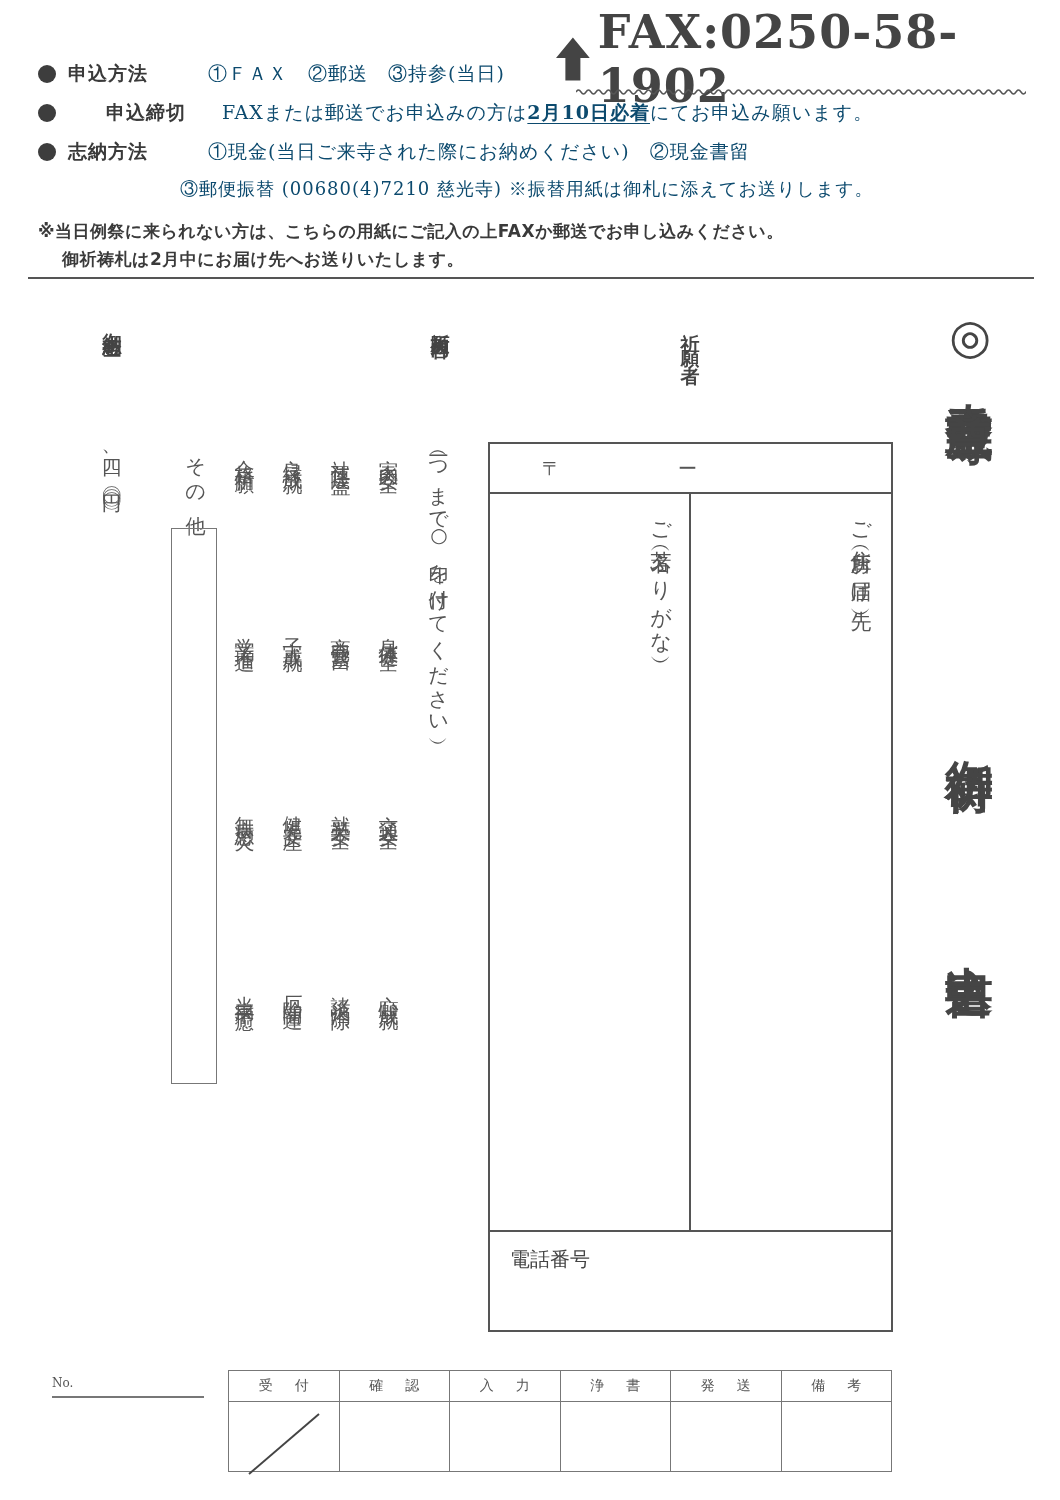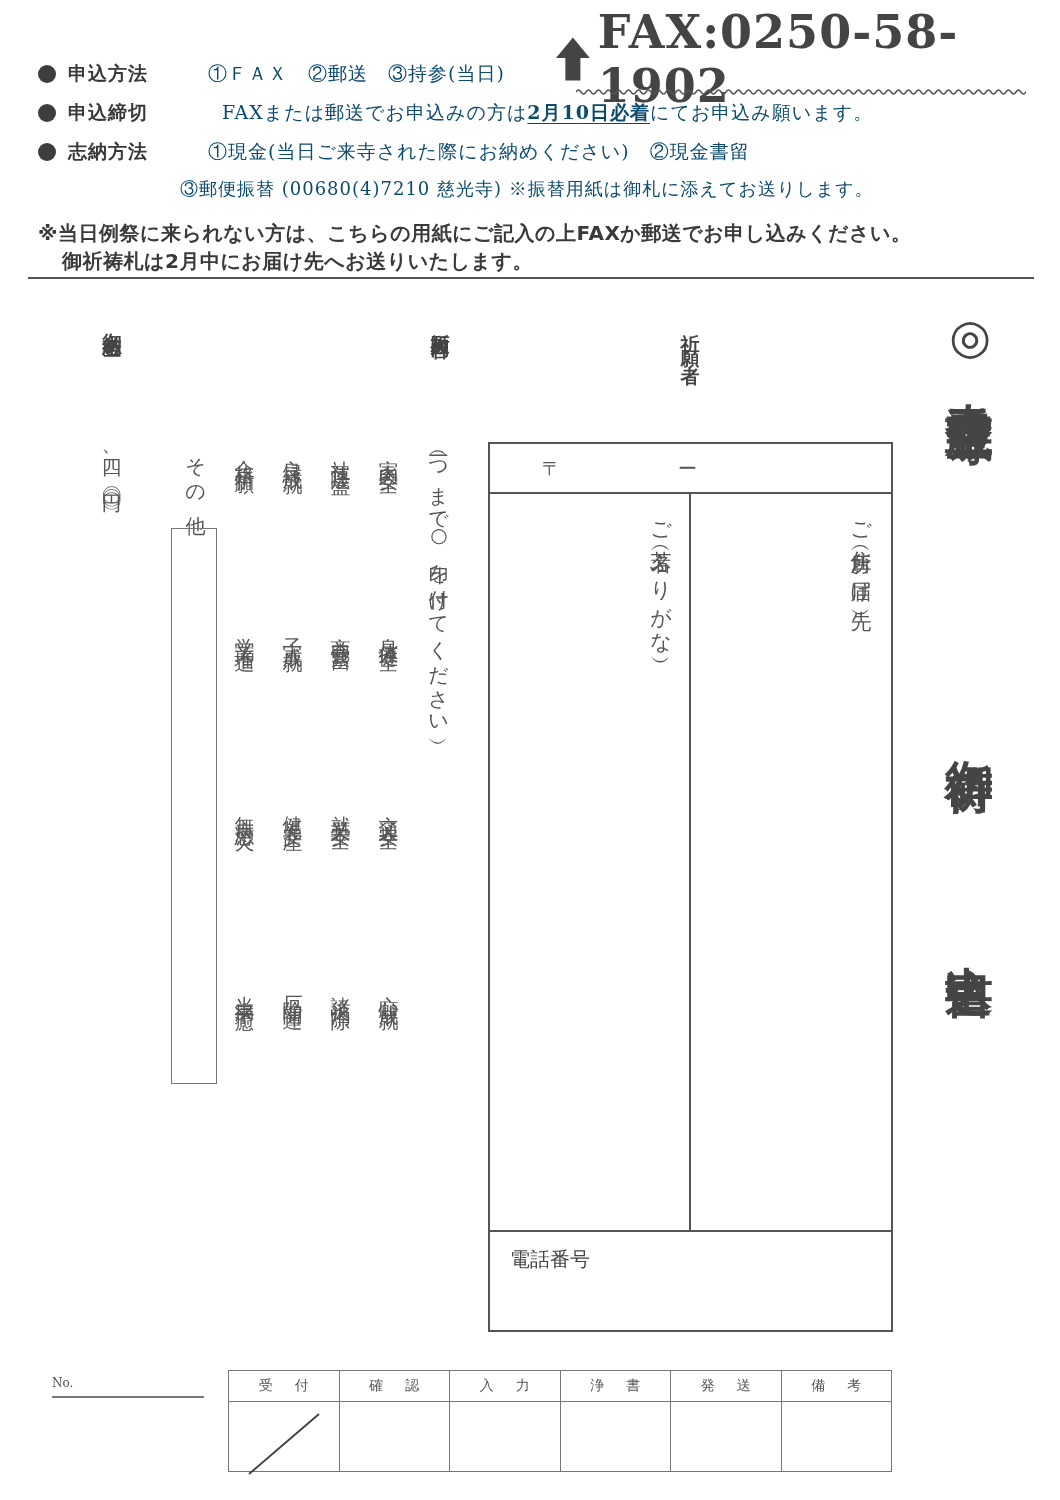--- a/index.html
+++ b/index.html
@@ -9,21 +9,21 @@
   
   .info-row { position: absolute; left: 38px; height: 30px; display: flex; align-items: center; font-size: 19px; white-space: nowrap; }
   .bullet { width: 18px; height: 18px; border-radius: 50%; background: #3d3d3d; display: inline-block; margin-right: 12px; }
   .info-label { font-family: "DejaVu Sans", "Liberation Sans", sans-serif; font-weight: bold; font-size: 19px; color: #3a3a3a; width: 118px; letter-spacing: 1px; }
   .info-text { font-size: 19px; color: #0c4a6e; letter-spacing: 1px; }
   .uline { text-decoration: underline; text-underline-offset: 4px; font-weight: bold; }
   .fax-box { position: absolute; left: 556px; top: 28px; height: 62px; display: flex; align-items: center; }
   .fax-arrow { width: 36px; height: 46px; margin-right: 8px; }
   .fax-text { font-family: "DejaVu Serif", "Liberation Serif", serif; font-weight: bold; font-size: 46px; color: #444; letter-spacing: 1px; }
   .wavy { position: absolute; left: 576px; top: 88px; width: 450px; height: 8px; }
-  .notice { position: absolute; left: 38px; font-family: "DejaVu Sans", "Liberation Sans", sans-serif; font-weight: bold; font-size: 20px; color: #3a3a3a; white-space: nowrap; letter-spacing: 0.5px; }
+  .notice { position: absolute; left: 38px; font-family: "DejaVu Sans", "Liberation Sans", sans-serif; font-weight: bold; font-size: 17px; color: #3a3a3a; white-space: nowrap; letter-spacing: 0.5px; }
   .hr { position: absolute; left: 28px; top: 277px; width: 1006px; height: 2px; background: #555; }
   
   .vt { writing-mode: vertical-rl; text-orientation: upright; position: absolute; white-space: nowrap; }
   .vt-bold { font-family: "DejaVu Sans", "Liberation Sans", sans-serif; font-weight: bold; font-size: 19px; color: #444; letter-spacing: 3px; }
   .vt-item { font-family: "DejaVu Serif", "Liberation Serif", serif; font-size: 20px; color: #555; letter-spacing: 5px; }
   .title-vt { font-family: "DejaVu Serif", "Liberation Serif", serif; font-weight: bold; font-size: 48px; color: #454545; letter-spacing: 2px; }
   .box { position: absolute; border: 2px solid #555; box-sizing: border-box; }
   .line { position: absolute; background: #555; }
   
   .office-table { position: absolute; left: 228px; top: 1370px; width: 664px; height: 102px; border-collapse: collapse; }
@@ -33,21 +33,21 @@
   .no-line { position: absolute; left: 52px; top: 1396px; width: 152px; height: 1.5px; background: #777; }
 </style>
 </head>
 <body>
 
 <div class="info-row" style="top:59px;">
   <span class="bullet"></span>
   <span class="info-label">申込方法</span>
   <span class="info-text" style="margin-left:22px;">①ＦＡＸ　②郵送　③持参(当日)</span>
 </div>
-<div class="info-row" style="top:98px;">
+<div class="info-row" style="top:98px;text-align:right;">
   <span class="bullet"></span>
   <span class="info-label">申込締切</span>
   <span class="info-text" style="margin-left:36px;">FAXまたは郵送でお申込みの方は</span>
   <span class="info-text uline">2月10日必着</span>
   <span class="info-text">にてお申込み願います。</span>
 </div>
 <div class="info-row" style="top:137px;">
   <span class="bullet"></span>
   <span class="info-label">志納方法</span>
   <span class="info-text" style="margin-left:22px;">①現金(当日ご来寺された際にお納めください)　②現金書留</span>

